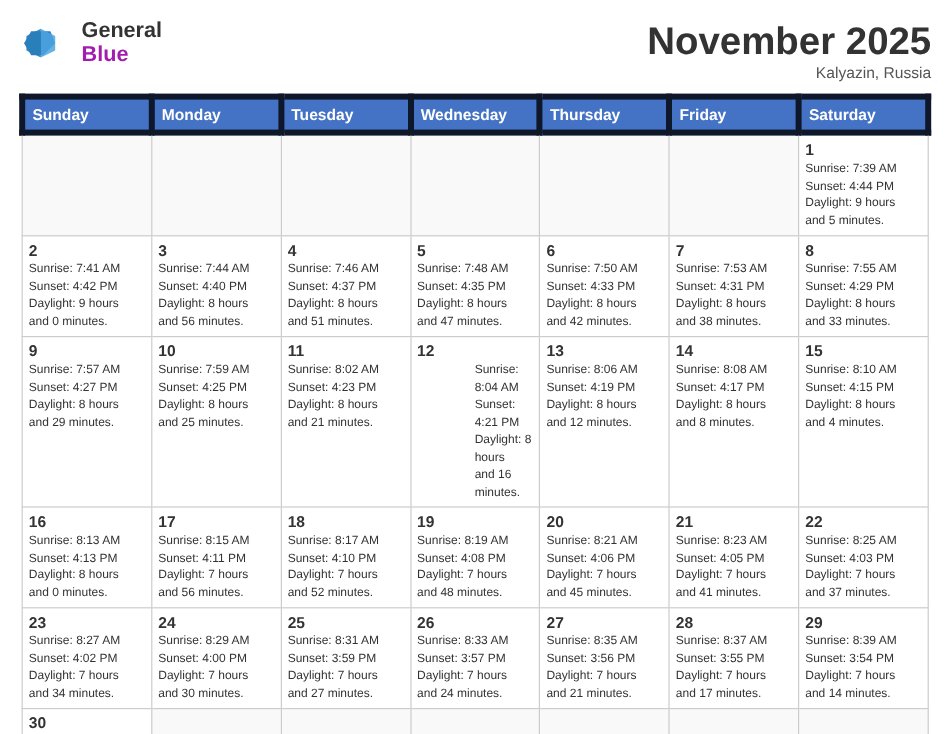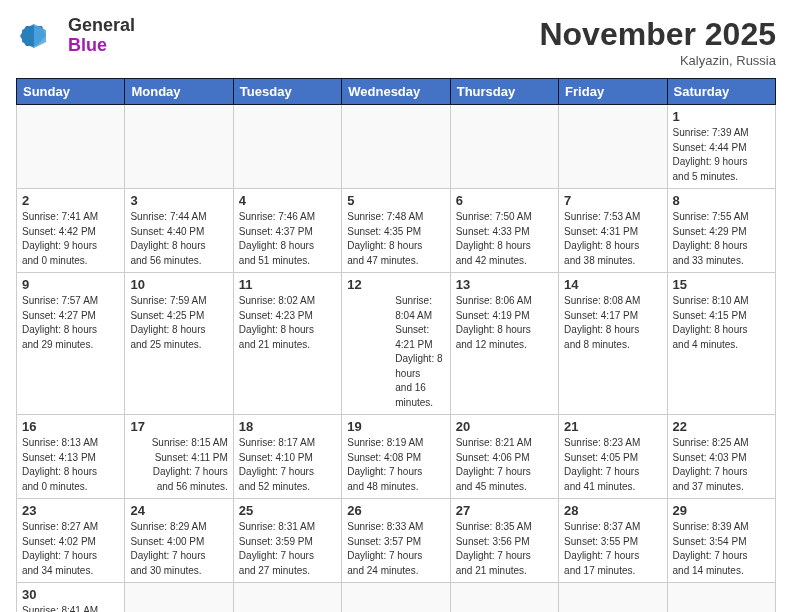--- a/index.html
+++ b/index.html
@@ -51,21 +51,21 @@
       border-collapse: collapse;
       border: 1px solid #ccc;
     }
     .calendar th {
       background-color: #4472C4;
       color: #fff;
       text-align: left;
       padding: 5px 6px;
       font-size: 13px;
       font-weight: bold;
-      border: 1px solid #0f172a;
+      border: 5px solid #0f172a;
     }
     .calendar td {
       border: 1px solid #ccc;
       vertical-align: top;
       padding: 4px 5px;
       width: calc(100% / 7);
       min-height: 80px;
       font-size: 10.5px;
       color: #333;
       background: #fff;
@@ -242,21 +242,21 @@
       <tr class="week-row">
         <td>
           <span class="day-number">16</span>
           <div class="day-info" style="white-space: pre-line;">Sunrise: 8:13 AM
 Sunset: 4:13 PM
 Daylight: 8 hours
 and 0 minutes.</div>
         </td>
         <td>
           <span class="day-number">17</span>
-          <div class="day-info" style="white-space: pre-line; text-align: right;">Sunrise: 8:15 AM
+          <div class="day-info" style="white-space: pre-line;">Sunrise: 8:15 AM
 Sunset: 4:11 PM
 Daylight: 7 hours
 and 56 minutes.</div>
         </td>
         <td>
           <span class="day-number">18</span>
           <div class="day-info" style="white-space: pre-line;">Sunrise: 8:17 AM
 Sunset: 4:10 PM
 Daylight: 7 hours
 and 52 minutes.</div>

